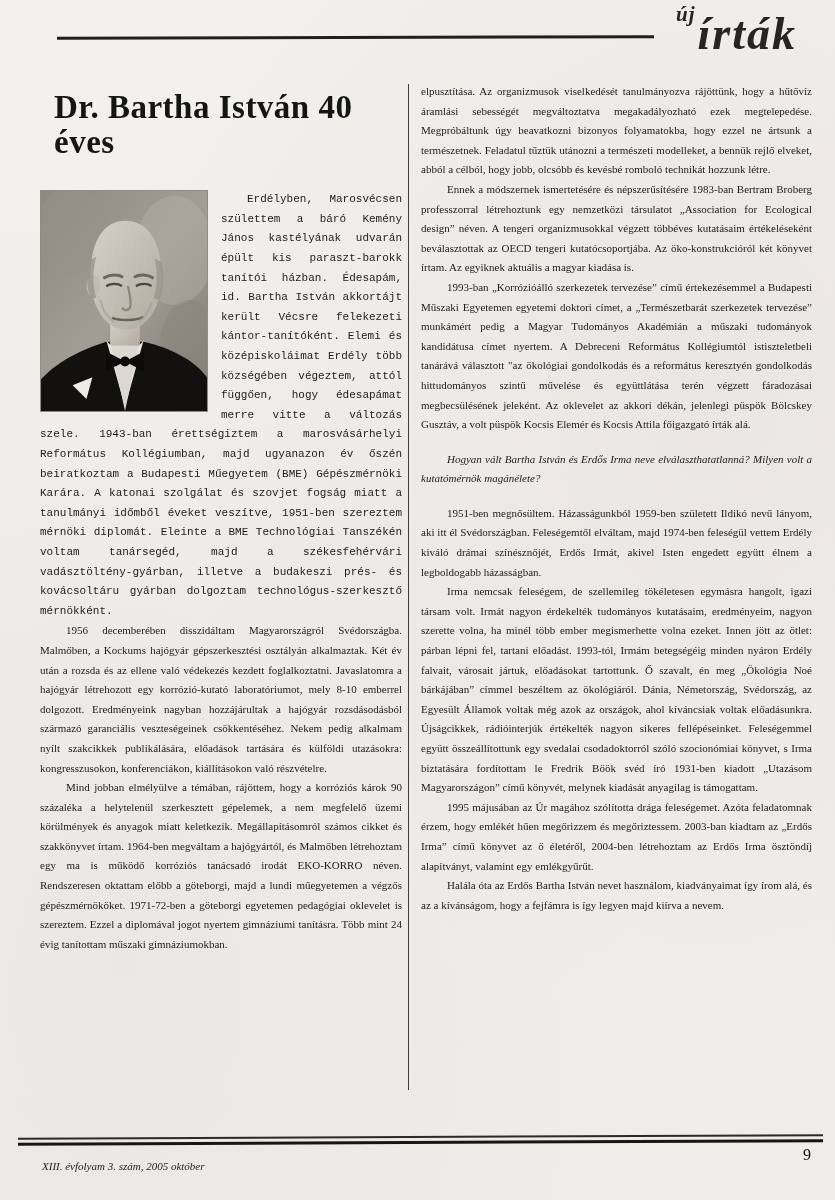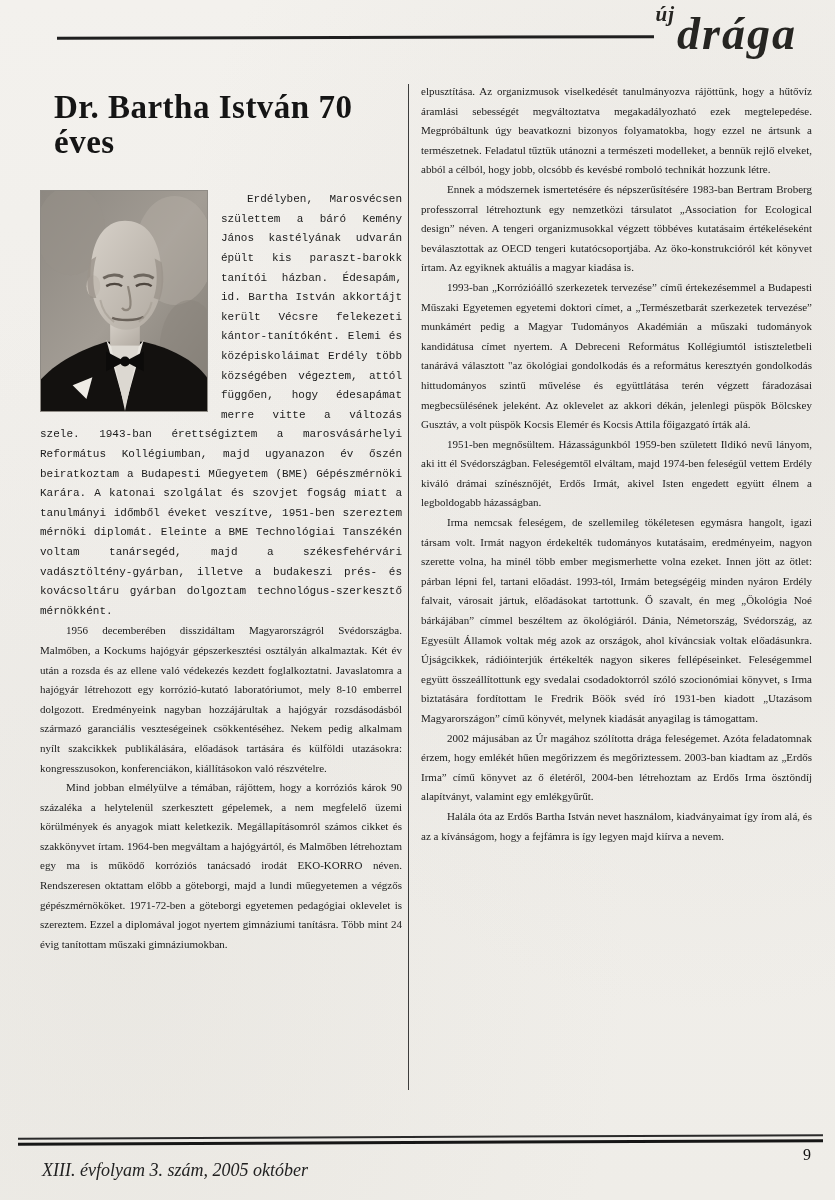--- a/index.html
+++ b/index.html
@@ -66,41 +66,41 @@
   .photo-frame svg{display:block;width:100%;height:100%;}
   
   .footer-rules{
     position:absolute;left:18px;right:12px;top:1136px;
     transform:rotate(-0.25deg);
   }
   .footer-rule-thin{height:2px;background:#2a2a2a;margin-bottom:3px;}
   .footer-rule-thick{height:3px;background:#161616;}
   .issue-info{
     position:absolute;left:42px;top:1160px;
-    font-style:italic;font-size:18px;color:#222;
+    font-style:italic;font-size:11px;color:#222;
   }
   .page-number{
     position:absolute;right:24px;top:1146px;
     font-size:16px;color:#111;
   }
 </style>
 </head>
 <body>
 
 <div class="page">
 
   <div class="masthead-rule"></div>
   <div class="masthead-logo">
-    <span class="logo-uj">új</span><span class="logo-keve">drága</span>
+    <span class="logo-uj">új</span><span class="logo-keve">írták</span>
   </div>
 
   <div class="columns">
 
     <div class="col-left body-text">
-      <h1 class="article-title">Dr. Bartha István 70 éves</h1>
+      <h1 class="article-title">Dr. Bartha István 40 éves</h1>
 
       <div class="photo-frame" title="Dr. Bartha István fekete-fehér portréja (szmoking, csokornyakkendő)">
         <svg viewBox="0 0 168 222" preserveAspectRatio="none" aria-hidden="true">
           <defs>
             <linearGradient id="bgGrad" x1="0" y1="0" x2="1" y2="1">
               <stop offset="0" stop-color="#8d8881"></stop>
               <stop offset="0.5" stop-color="#a39d95"></stop>
               <stop offset="1" stop-color="#7e7971"></stop>
             </linearGradient>
             <linearGradient id="skinGrad" x1="0" y1="0" x2="1" y2="1">
@@ -153,23 +153,24 @@
       <p class="indent">Mind jobban elmélyülve a témában, rájöttem, hogy a korróziós károk 90 százaléka a helytelenül szerkesztett gépelemek, a nem megfelelő üzemi körülmények és anyagok miatt keletkezik. Megállapításomról számos cikket és szakkönyvet írtam. 1964-ben megváltam a hajógyártól, és Malmőben létrehoztam egy ma is működő korróziós tanácsadó irodát EKO-KORRO néven. Rendszeresen oktattam előbb a göteborgi, majd a lundi műegyetemen a végzős gépészmérnököket. 1971-72-ben a göteborgi egyetemen pedagógiai oklevelet is szereztem. Ezzel a diplomával jogot nyertem gimnáziumi tanításra. Több mint 24 évig tanítottam műszaki gimnáziumokban.</p>
 
     </div>
 
     <div class="col-divider"></div>
 
     <div class="col-right body-text">
       <p>elpusztítása. Az organizmusok viselkedését tanulmányozva rájöttünk, hogy a hűtővíz áramlási sebességét megváltoztatva megakadályozható ezek megtelepedése. Megpróbáltunk úgy beavatkozni bizonyos folyamatokba, hogy ezzel ne ártsunk a természetnek. Feladatul tűztük utánozni a természeti modelleket, a bennük rejlő elveket, abból a célból, hogy jobb, olcsóbb és kevésbé romboló technikát hozzunk létre.</p>
       <p class="indent">Ennek a módszernek ismertetésére és népszerűsítésére 1983-ban Bertram Broberg professzorral létrehoztunk egy nemzetközi társulatot „Association for Ecological design” néven. A tengeri organizmusokkal végzett többéves kutatásaim értékeléseként beválasztottak az OECD tengeri kutatócsoportjába. Az öko-konstrukcióról két könyvet írtam. Az egyiknek aktuális a magyar kiadása is.</p>
       <p class="indent">1993-ban „Korrózióálló szerkezetek tervezése” című értekezésemmel a Budapesti Műszaki Egyetemen egyetemi doktori címet, a „Természetbarát szerkezetek tervezése” munkámért pedig a Magyar Tudományos Akadémián a műszaki tudományok kandidátusa címet nyertem. A Debreceni Református Kollégiumtól istiszteletbeli tanárává választott "az ökológiai gondolkodás és a református keresztyén gondolkodás hittudományos szintű művelése és együttlátása terén végzett fáradozásai megbecsülésének jeleként. Az oklevelet az akkori dékán, jelenlegi püspök Bölcskey Gusztáv, a volt püspök Kocsis Elemér és Kocsis Attila főigazgató írták alá.</p>
+      <p class="question">Hogyan vált Bartha István és Erdős Irma neve elválaszthatatlanná? Milyen volt a kutatómérnök magánélete?</p>
       <p class="indent">1951-ben megnősültem. Házasságunkból 1959-ben született Ildikó nevű lányom, aki itt él Svédországban. Feleségemtől elváltam, majd 1974-ben feleségül vettem Erdély kiváló drámai színésznőjét, Erdős Irmát, akivel Isten engedett együtt élnem a legboldogabb házasságban.</p>
       <p class="indent">Irma nemcsak feleségem, de szellemileg tökéletesen egymásra hangolt, igazi társam volt. Irmát nagyon érdekelték tudományos kutatásaim, eredményeim, nagyon szerette volna, ha minél több ember megismerhette volna ezeket. Innen jött az ötlet: párban lépni fel, tartani előadást. 1993-tól, Irmám betegségéig minden nyáron Erdély falvait, városait jártuk, előadásokat tartottunk. Ő szavalt, én meg „Ökológia Noé bárkájában” címmel beszéltem az ökológiáról. Dánia, Németország, Svédország, az Egyesült Államok voltak még azok az országok, ahol kíváncsiak voltak előadásunkra. Újságcikkek, rádióinterjúk értékelték nagyon sikeres fellépéseinket. Feleségemmel együtt összeállítottunk egy svedalai csodadoktorról szóló szocionómiai könyvet, s Irma biztatására fordítottam le Fredrik Böök svéd író 1931-ben kiadott „Utazásom Magyarországon” című könyvét, melynek kiadását anyagilag is támogattam.</p>
-      <p class="indent">2002 májusában az Úr magához szólította drága feleségemet. Azóta feladatomnak érzem, hogy emlékét hűen megőrizzem és megőriztessem. 2003-ban kiadtam az „Erdős Irma” című könyvet az ő életéről, 2004-ben létrehoztam az Erdős Irma ösztöndíj alapítványt, valamint egy emlékgyűrűt.</p>
+      <p class="indent">1995 májusában az Úr magához szólította drága feleségemet. Azóta feladatomnak érzem, hogy emlékét hűen megőrizzem és megőriztessem. 2003-ban kiadtam az „Erdős Irma” című könyvet az ő életéről, 2004-ben létrehoztam az Erdős Irma ösztöndíj alapítványt, valamint egy emlékgyűrűt.</p>
       <p class="indent">Halála óta az Erdős Bartha István nevet használom, kiadványaimat így írom alá, és az a kívánságom, hogy a fejfámra is így legyen majd kiírva a nevem.</p>
     </div>
   </div>
 
   <div class="footer-rules">
     <div class="footer-rule-thin"></div>
     <div class="footer-rule-thick"></div>
   </div>
   <div class="issue-info">XIII. évfolyam 3. szám, 2005 október</div>
   <div class="page-number">9</div>

